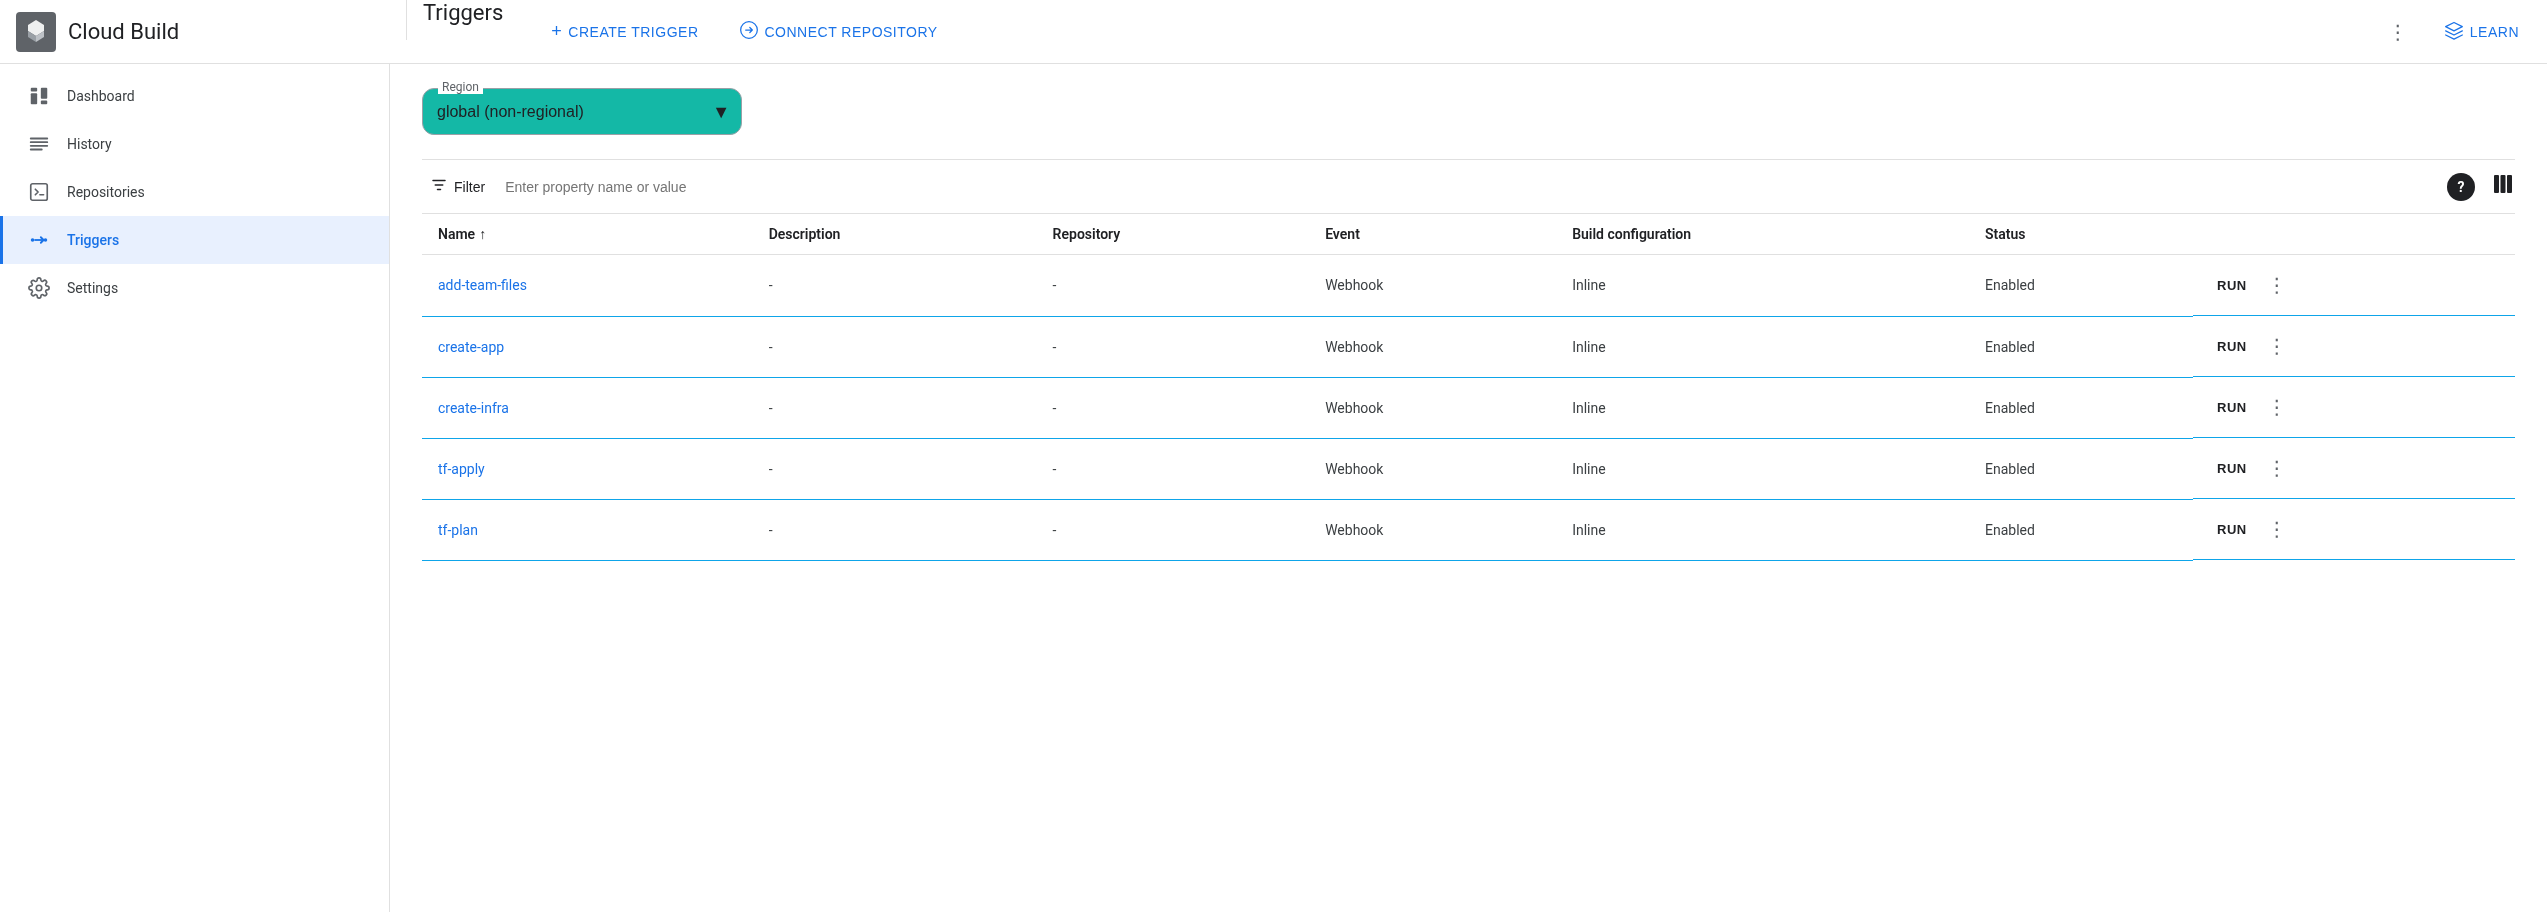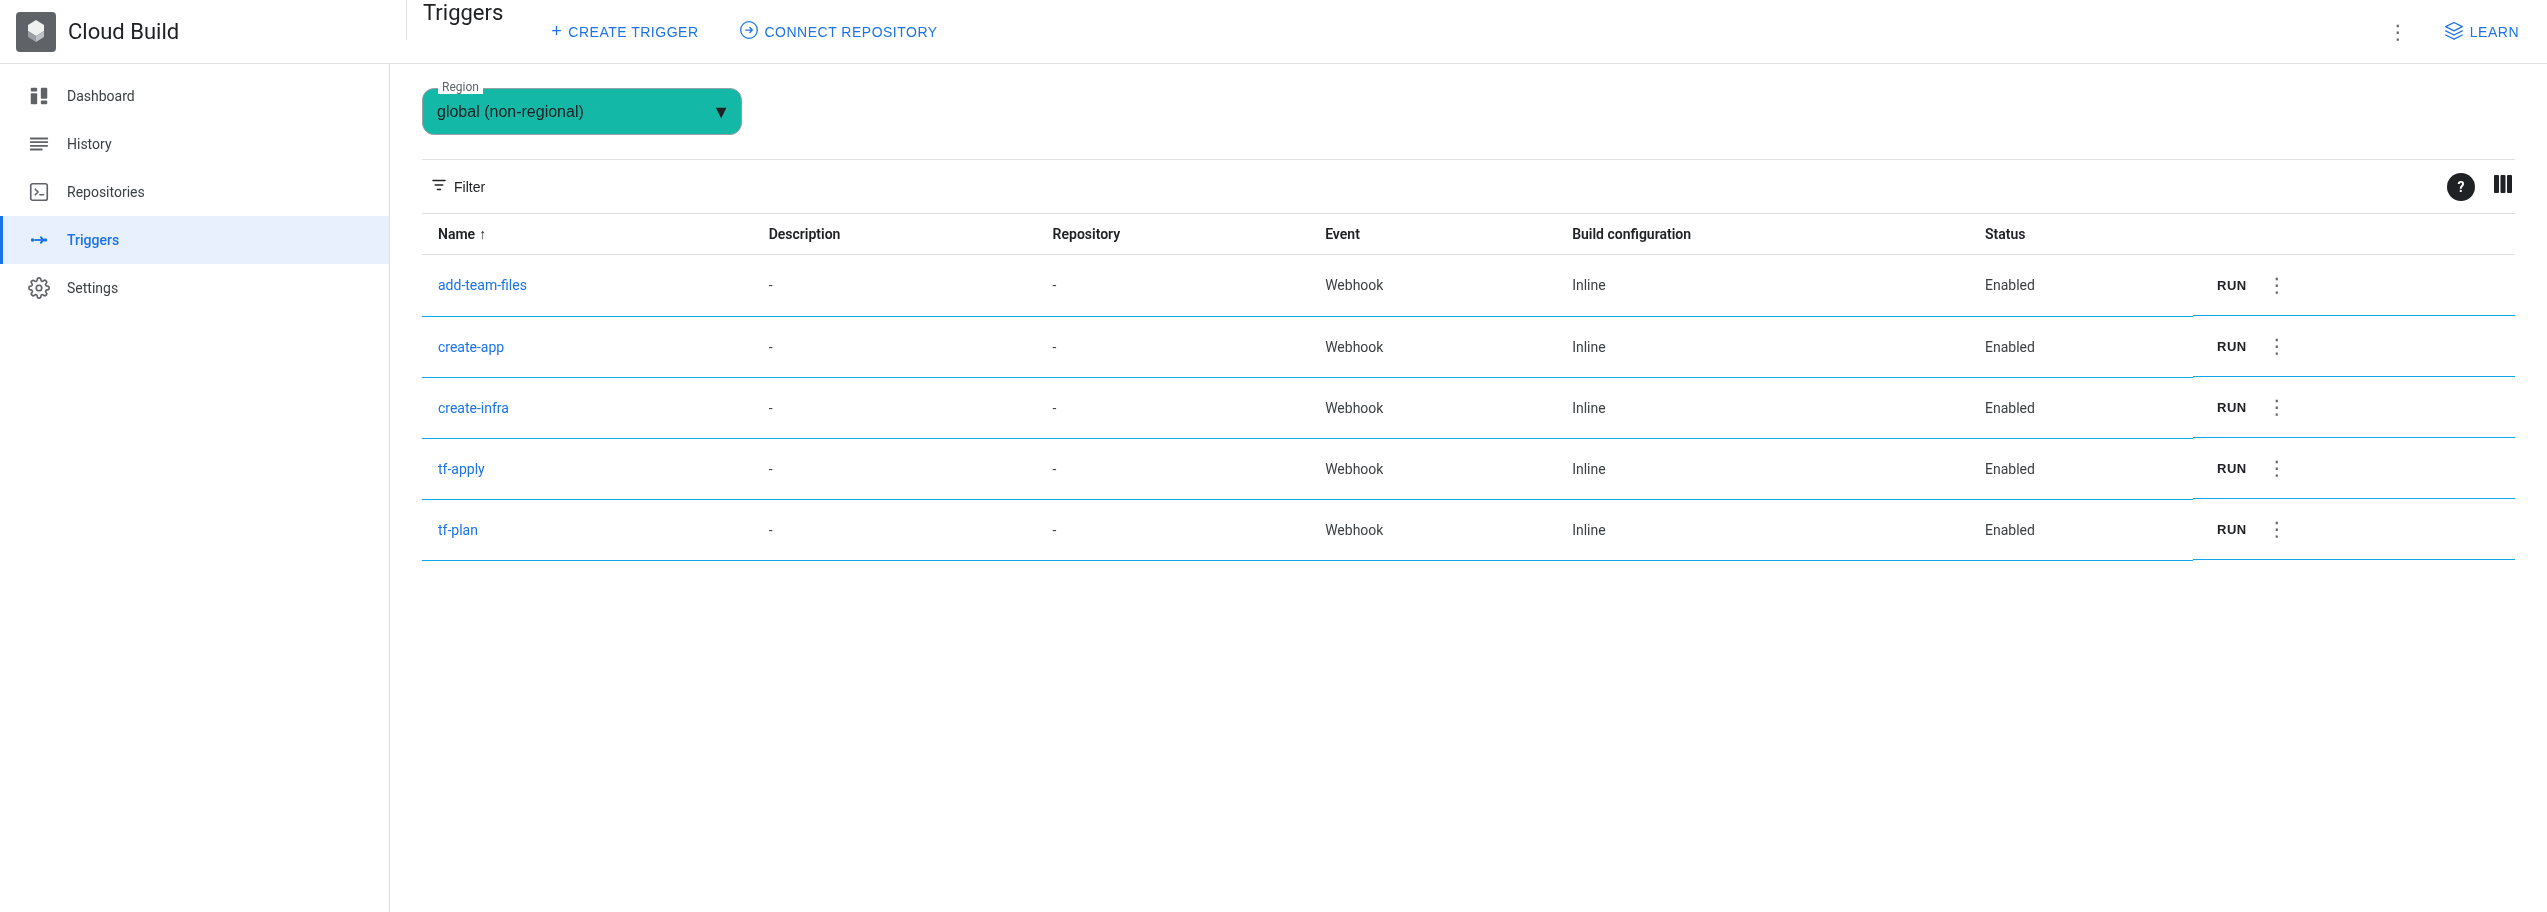--- a/index.html
+++ b/index.html
@@ -423,20 +423,21 @@
 
     <div class="filter-bar">
       <button class="filter-icon-btn">
         <span>
           <svg width="18" height="18" viewBox="0 0 24 24" fill="none" xmlns="http://www.w3.org/2000/svg">
             <path d="M4 6h16M7 12h10M10 18h4" stroke="#202124" stroke-width="2" stroke-linecap="round"></path>
           </svg>
         </span>
         <span>Filter</span>
       </button>
+      <input class="filter-input" type="text" placeholder="Enter property name or value" style="">
       <div class="filter-right">
         <div class="help-circle">?</div>
         <span class="columns-icon">
           <svg width="24" height="24" viewBox="0 0 24 24" fill="none" xmlns="http://www.w3.org/2000/svg">
             <rect x="3" y="3" width="5" height="18" rx="1" fill="#202124"></rect>
             <rect x="9.5" y="3" width="5" height="18" rx="1" fill="#202124"></rect>
             <rect x="16" y="3" width="5" height="18" rx="1" fill="#202124"></rect>
           </svg>
         </span>
       </div>

